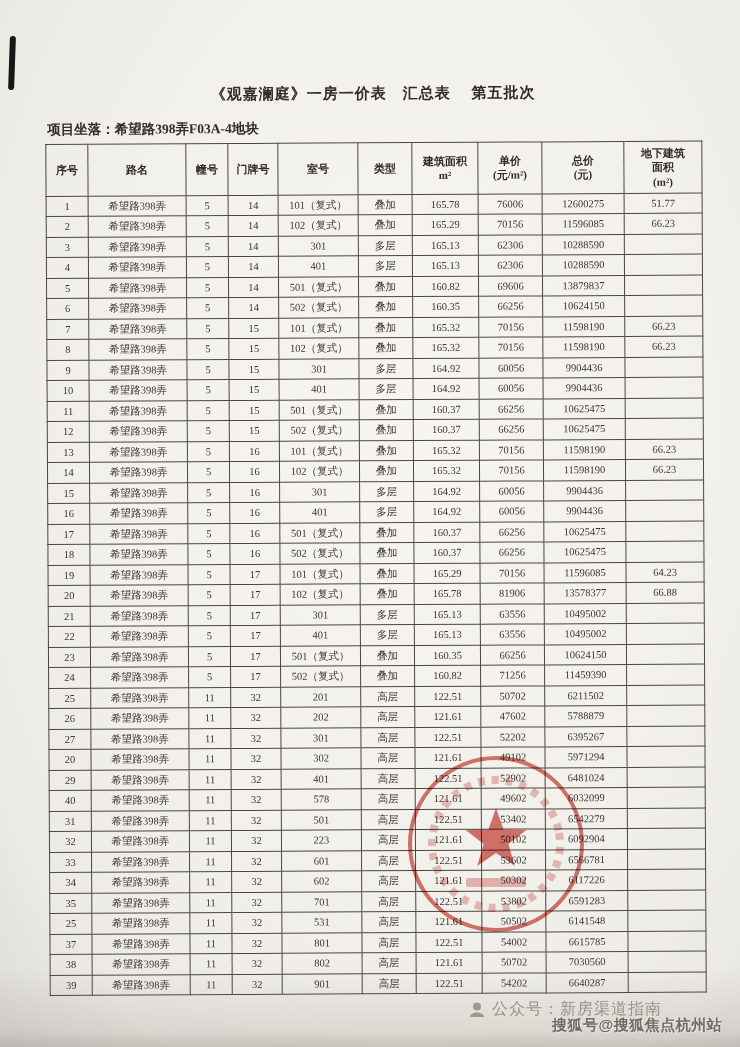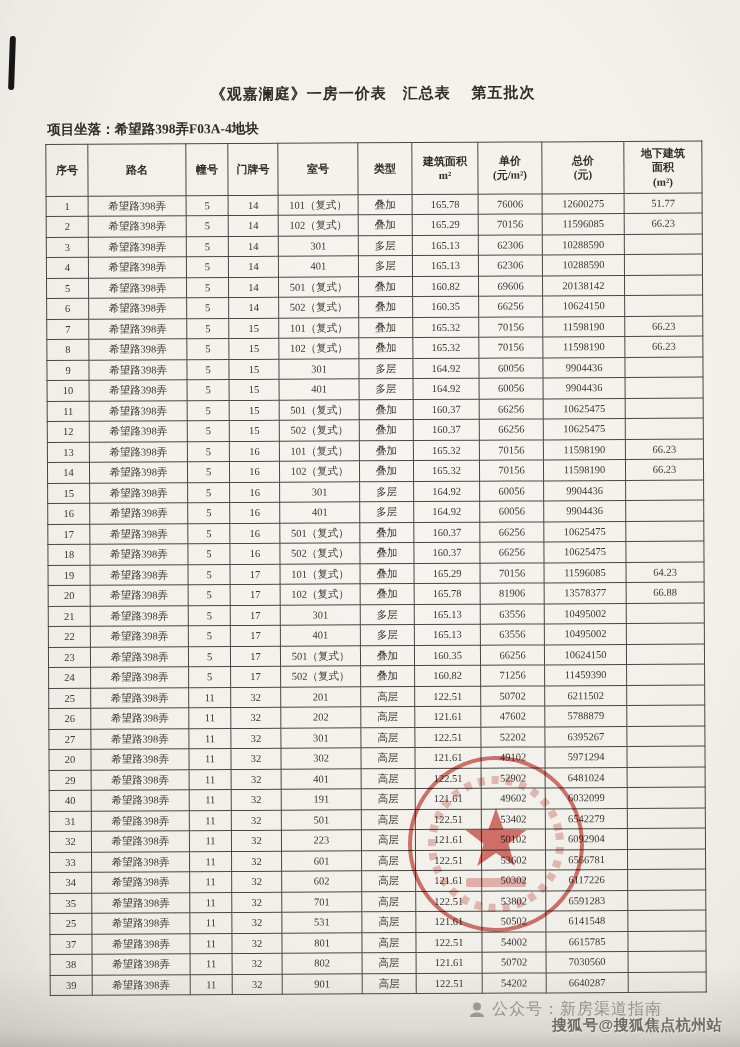--- a/index.html
+++ b/index.html
@@ -119,21 +119,21 @@
         </tr>
         <tr>
           <td>5</td>
           <td>希望路398弄</td>
           <td>5</td>
           <td>14</td>
           <td>501（复式）</td>
           <td>叠加</td>
           <td>160.82</td>
           <td>69606</td>
-          <td>20138142</td>
+          <td>13879837</td>
           <td></td>
         </tr>
         <tr>
           <td>6</td>
           <td>希望路398弄</td>
           <td>5</td>
           <td>14</td>
           <td>502（复式）</td>
           <td>叠加</td>
           <td>160.35</td>
@@ -415,21 +415,21 @@
           <td>122.51</td>
           <td>52902</td>
           <td>6481024</td>
           <td></td>
         </tr>
         <tr>
           <td>40</td>
           <td>希望路398弄</td>
           <td>11</td>
           <td>32</td>
-          <td>191</td>
+          <td>578</td>
           <td>高层</td>
           <td>121.61</td>
           <td>49602</td>
           <td>6032099</td>
           <td></td>
         </tr>
         <tr>
           <td>31</td>
           <td>希望路398弄</td>
           <td>11</td>

